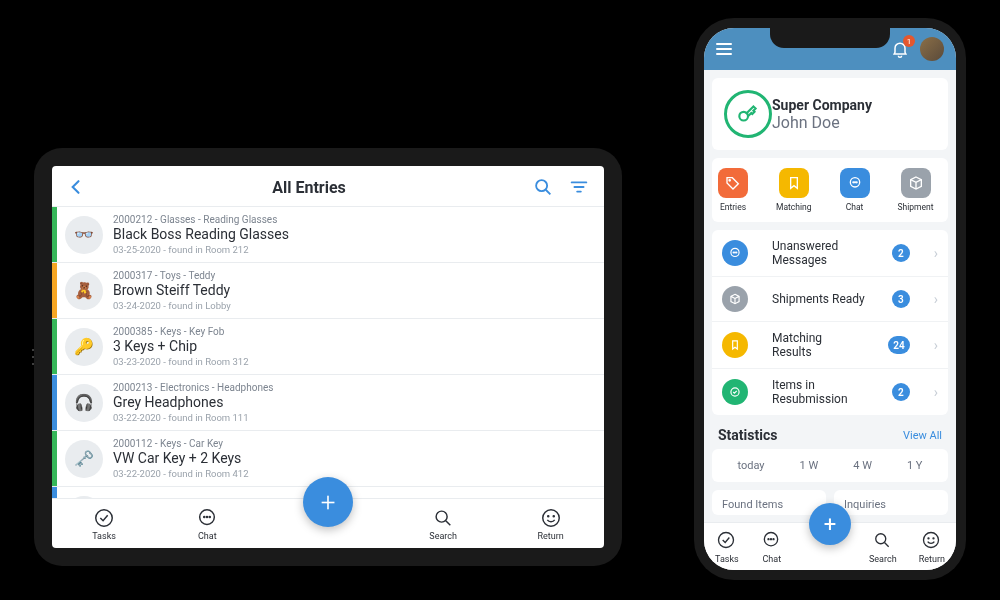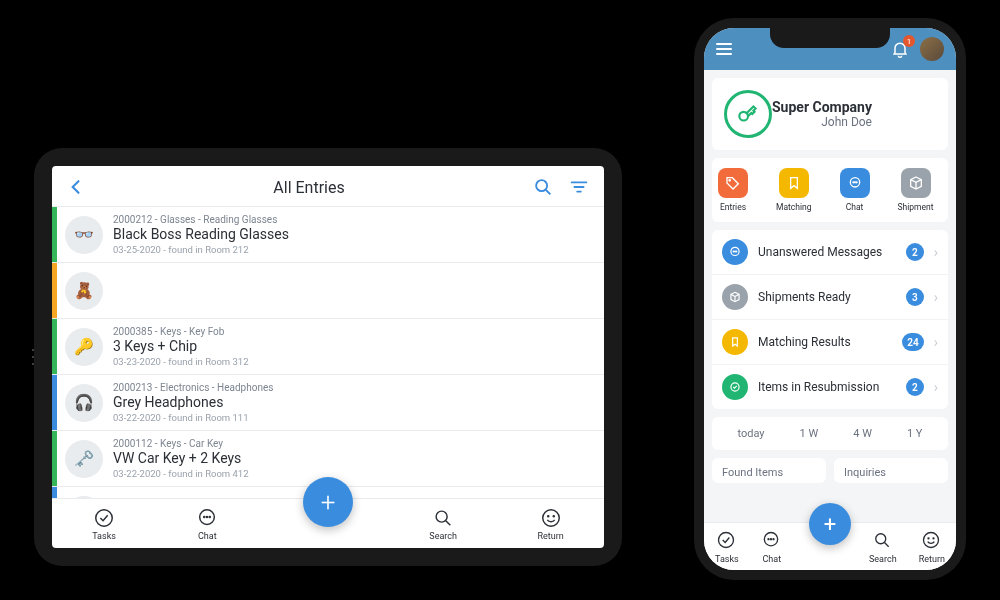--- a/index.html
+++ b/index.html
@@ -10,21 +10,21 @@
     position: absolute; left: 34px; top: 148px; width: 588px; height: 418px;
     background: #1a1a1a; border-radius: 28px; padding: 18px 18px;
   }
   .tablet-screen {
     width: 100%; height: 100%; background: #fff; border-radius: 4px; overflow: hidden; display: flex; flex-direction: column;
   }
   .tablet-header {
     display: flex; align-items: center; justify-content: space-between; padding: 10px 14px 8px 14px;
   }
   .back-chevron { color:#3a8dde; font-size:22px; font-weight:300; }
-  .tablet-title { font-size:16px; font-weight:400; color:#2b2f36; }
+  .tablet-title { font-size:16px; font-weight:700; color:#2b2f36; }
   .tablet-header-right { display:flex; gap:14px; align-items:center; }
   .icon { display:inline-flex; align-items:center; justify-content:center; }
   .search-ic { width:22px; height:22px; }
   .filter-ic { width:22px; height:22px; }
 
   .entries { flex:1; overflow:hidden; }
   .entry-row { display:flex; align-items:center; height:56px; border-top:1px solid #e9ecef; position:relative; padding-right:10px; }
   .entry-row:first-child { border-top:1px solid #e9ecef; }
   .status-strip { width:5px; height:100%; flex:0 0 5px; }
   .s-green  { background:#35b658; }
@@ -69,31 +69,31 @@
     position:absolute; top:-4px; right:-5px; background:#e4572e; color:#fff; font-size:8px; width:12px; height:12px; border-radius:50%; display:flex; align-items:center; justify-content:center;
   }
   .avatar { width:24px; height:24px; border-radius:50%; background:linear-gradient(135deg,#8b6f47,#5a4a3a); }
 
   .company-card {
     background:#fff; margin:8px; border-radius:6px; padding:12px; display:flex; align-items:center; gap:0;
   }
   .logo-ring { width:48px; height:48px; border:3px solid #21b573; border-radius:50%; display:flex; align-items:center; justify-content:center; }
   .logo-ring svg { width:26px; height:26px; }
   .company-text .name { font-weight:700; font-size:14px; color:#2b2f36; }
-  .company-text .user { font-size:12px; color:#6b7280;text-align:right; }
+  .company-text .user { font-size:16px; color:#6b7280; }
 
   .quick-row { background:#fff; margin:0 8px 8px 8px; border-radius:6px; padding:10px 6px; display:flex; justify-content:space-around;gap:28px; }
   .quick { display:flex; flex-direction:column; align-items:center; gap:4px; }
   .q-sq { width:30px; height:30px; border-radius:8px; display:flex; align-items:center; justify-content:center; color:#fff; }
   .q-orange{background:#f26b3a;} .q-yellow{background:#f5b800;} .q-blue{background:#3a8dde;} .q-grey{background:#9aa2ab;} .q-green{background:#21b573;}
   .q-label{ font-size:8.5px; color:#2b2f36; }
 
   .section-h { font-weight:700; font-size:14px; color:#2b2f36; padding:6px 14px 6px 14px; }
   .notif-card { background:#fff; margin:0 8px 8px 8px; border-radius:6px; }
-  .notif-row { display:flex; align-items:center; padding:9px 10px; border-top:1px solid #f0f2f4; gap:10px; }
+  .notif-row { display:flex; align-items:center; padding:9px 10px; border-top:1px solid #f0f2f4; gap:24px; }
   .notif-row:first-child { border-top:none; }
   .n-ic { width:26px; height:26px; border-radius:50%; display:flex; align-items:center; justify-content:center; }
   .n-blue{background:#3a8dde;} .n-grey{background:#9aa2ab;} .n-yel{background:#f5b800;} .n-grn{background:#21b573;}
   .n-text { flex:1; font-size:12px; color:#2b2f36; }
   .n-badge { background:#3a8dde; color:#fff; min-width:18px; height:18px; padding:0 5px; border-radius:9px; font-size:10px; display:flex; align-items:center; justify-content:center; font-weight:600; }
   .n-chev { color:#c7ced6; font-size:14px; }
 
   .stats-head { display:flex; justify-content:space-between; align-items:center; padding:4px 14px 6px 14px; }
   .stats-head .viewall { color:#3a8dde; font-size:11px; }
   .range-row { background:#fff; margin:0 8px 8px 8px; border-radius:6px; padding:10px 8px; display:flex; justify-content:space-around; }
@@ -151,20 +151,25 @@
         <div class="thumb">👓</div>
         <div class="entry-text">
           <span class="entry-meta">2000212 - Glasses - Reading Glasses</span>
           <span class="entry-name">Black Boss Reading Glasses</span>
           <span class="entry-date">03-25-2020 - found in Room 212</span>
         </div>
       </div>
       <div class="entry-row">
         <div class="status-strip s-orange"></div>
         <div class="thumb">🧸</div>
+        <div class="entry-text">
+          <span class="entry-meta">2000317 - Toys - Teddy</span>
+          <span class="entry-name">Brown Steiff Teddy</span>
+          <span class="entry-date">03-24-2020 - found in Lobby</span>
+        </div>
       </div>
       <div class="entry-row">
         <div class="status-strip s-green"></div>
         <div class="thumb">🔑</div>
         <div class="entry-text">
           <span class="entry-meta">2000385 - Keys - Key Fob</span>
           <span class="entry-name">3 Keys + Chip</span>
           <span class="entry-date">03-23-2020 - found in Room 312</span>
         </div>
       </div>
@@ -366,20 +371,24 @@
               <circle cx="12" cy="12" r="7"></circle>
               <polyline points="9 12 11 14 15 10"></polyline>
             </svg>
           </div>
         <div class="n-text">Items in Resubmission</div>
         <div class="n-badge">2</div>
         <div class="n-chev">›</div>
       </div>
     </div>
 
+    <div class="stats-head">
+      <span class="section-h" style="padding:0">Statistics</span>
+      <span class="viewall">View All</span>
+    </div>
     <div class="range-row">
       <span class="range-item">today</span>
       <span class="range-item">1 W</span>
       <span class="range-item">4 W</span>
       <span class="range-item">1 Y</span>
     </div>
     <div class="stat-cards">
       <div class="stat-card">
           <div class="lbl">Found Items</div>
         </div>

